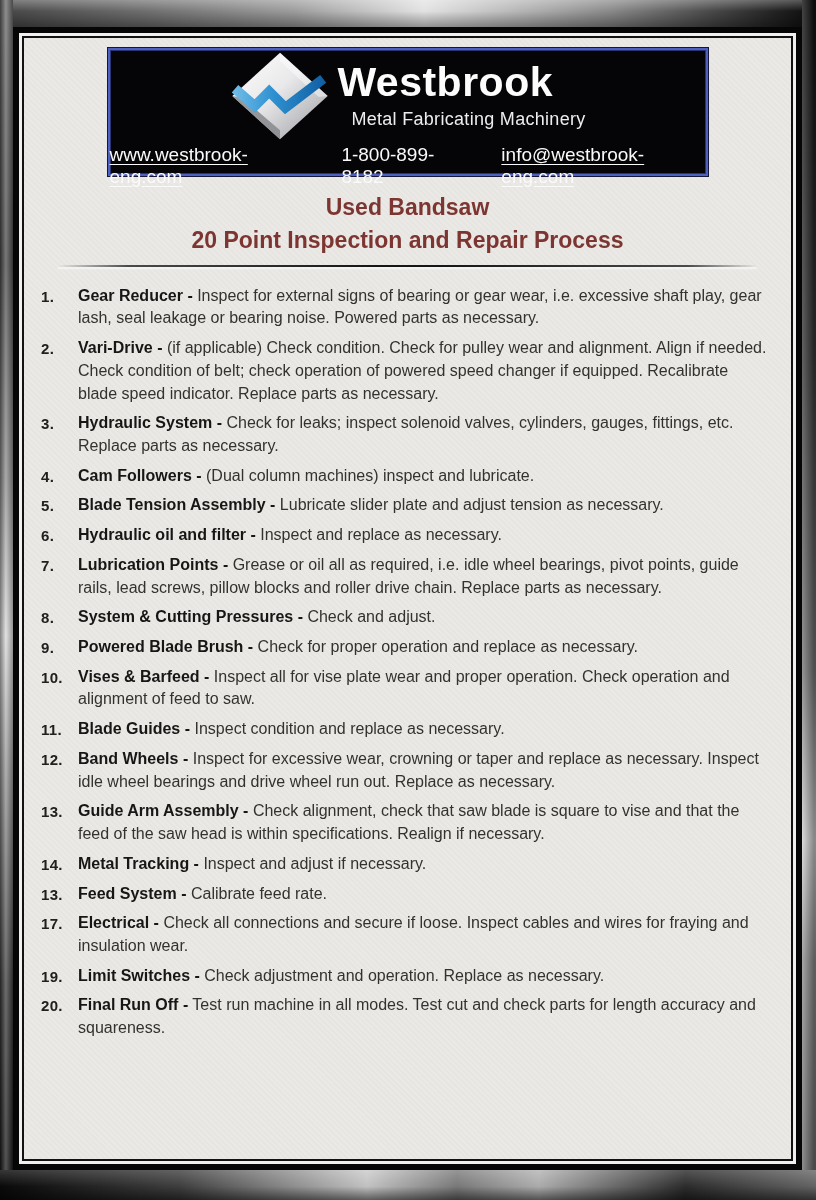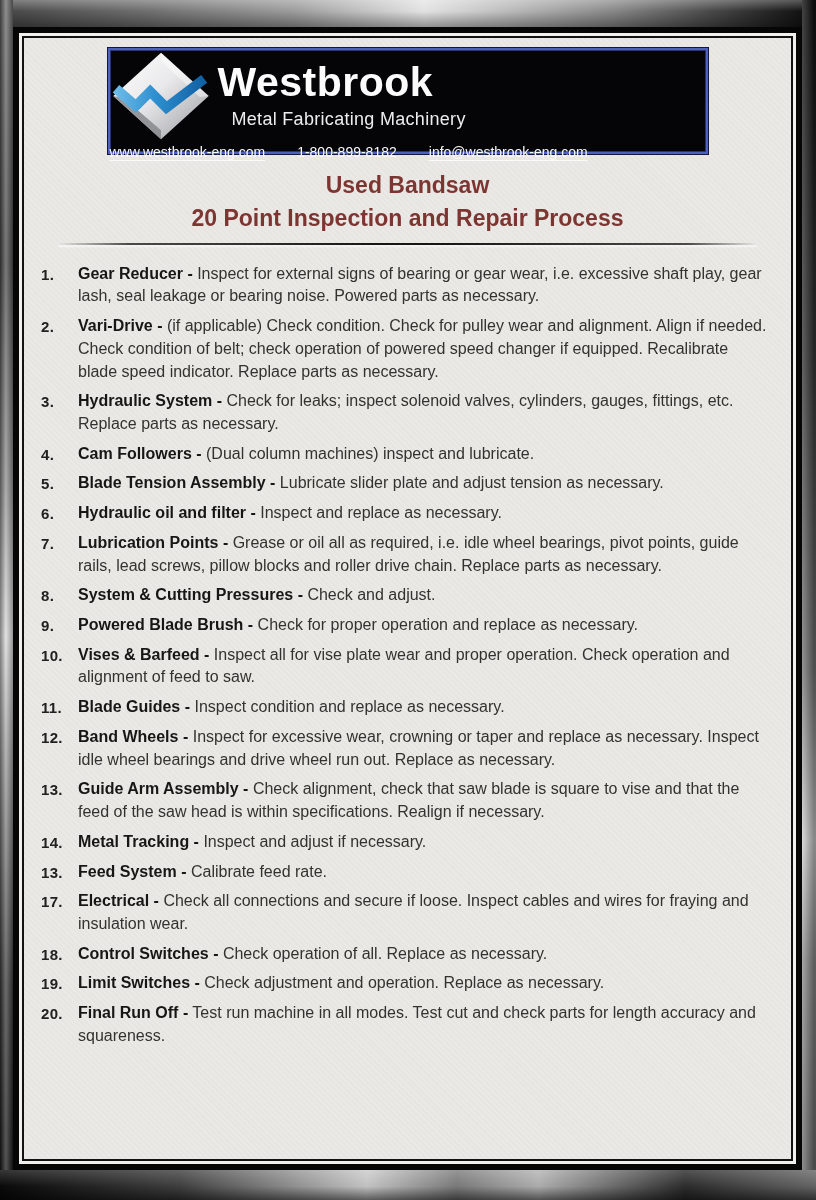--- a/index.html
+++ b/index.html
@@ -29,30 +29,30 @@
       linear-gradient(to bottom, #131313, #3b3b3b 30%, #7a7a7a 56%, #d2d2d2 70%, #909090 80%, #6c6c6c);}
 
   
   .paper{position:absolute;top:38px;left:24px;right:25px;bottom:41px;
     background:#eae9e6;
     background-image:repeating-linear-gradient(45deg, rgba(0,0,0,.015) 0 2px, rgba(255,255,255,0) 2px 4px);
     box-shadow:0 0 0 2px #121212, 0 0 0 5px #f1f0ee, 0 0 0 11px #060606;
     overflow:hidden;}
 
   
-  .header-box{width:600px;height:106px;margin:10px auto 0;box-sizing:border-box;
+  .header-box{width:600px;height:128px;margin:10px auto 0;box-sizing:border-box;
     background:#050507;border:2px solid #4e61c1;box-shadow:0 0 0 1px #15173a, inset 0 0 0 1px #2a3470;
-    display:flex;flex-direction:column;color:#fff;}
+    display:flex;flex-direction:column;align-items:center;color:#fff;}
   .header-top{display:flex;align-items:center;margin-top:1px;}
   .logo{width:102px;height:90px;margin-right:6px;flex:none;}
   .brand-block{display:flex;flex-direction:column;}
   .brand-name{font-size:41px;font-weight:bold;letter-spacing:.5px;line-height:1;color:#fcfcfc;}
   .brand-division{font-size:26px;font-weight:400;letter-spacing:.6px;color:#f0f0f0;line-height:1.15;}
   .tagline{font-size:18px;color:#ededed;margin-top:6px;margin-left:14px;letter-spacing:.3px;}
-  .contact-row{display:flex;gap:32px;font-size:14px;margin-top:3px;padding-bottom:8px;align-items:baseline;color:#fafafa;}
+  .contact-row{display:flex;gap:32px;font-size:19px;margin-top:3px;padding-bottom:8px;align-items:baseline;color:#fafafa;}
   .u{text-decoration:underline;text-underline-offset:3px;cursor:pointer;}
 
   
   .title-wrap{text-align:center;color:#7d3531;font-weight:bold;font-size:23px;line-height:1.45;margin-top:15px;}
   .divider{height:2px;margin:7px 34px 0;
     background:linear-gradient(to right, rgba(100,100,100,0), #4a4a4a 10%, #161616 45%, #161616 55%, #4a4a4a 90%, rgba(100,100,100,0));
     box-shadow:0 2px 2px rgba(255,255,255,.65);}
 
   
   .list{list-style:none;margin:18px 0 0;padding:0 20px 0 17px;}
@@ -169,24 +169,20 @@
         </li>
       <li class="item">
           <span class="num">13.</span>
           <span class="body"><b class="lbl">Feed System -</b> <span>Calibrate feed rate.</span></span>
         </li>
       <li class="item">
           <span class="num">17.</span>
           <span class="body"><b class="lbl">Electrical -</b> <span>Check all connections and secure if loose.  Inspect cables and wires for fraying and insulation wear.</span></span>
         </li>
       <li class="item">
-          <span class="num">18.</span>
-          <span class="body"><b class="lbl">Control Switches -</b> <span>Check operation of all. Replace as necessary.</span></span>
-        </li>
-      <li class="item">
           <span class="num">19.</span>
           <span class="body"><b class="lbl">Limit Switches -</b> <span>Check adjustment and operation.  Replace as necessary.</span></span>
         </li>
       <li class="item">
           <span class="num">20.</span>
           <span class="body"><b class="lbl">Final Run Off -</b> <span>Test run machine in all modes.  Test cut and check parts for length accuracy and squareness.</span></span>
         </li>
     </ol>
 
   </div>

